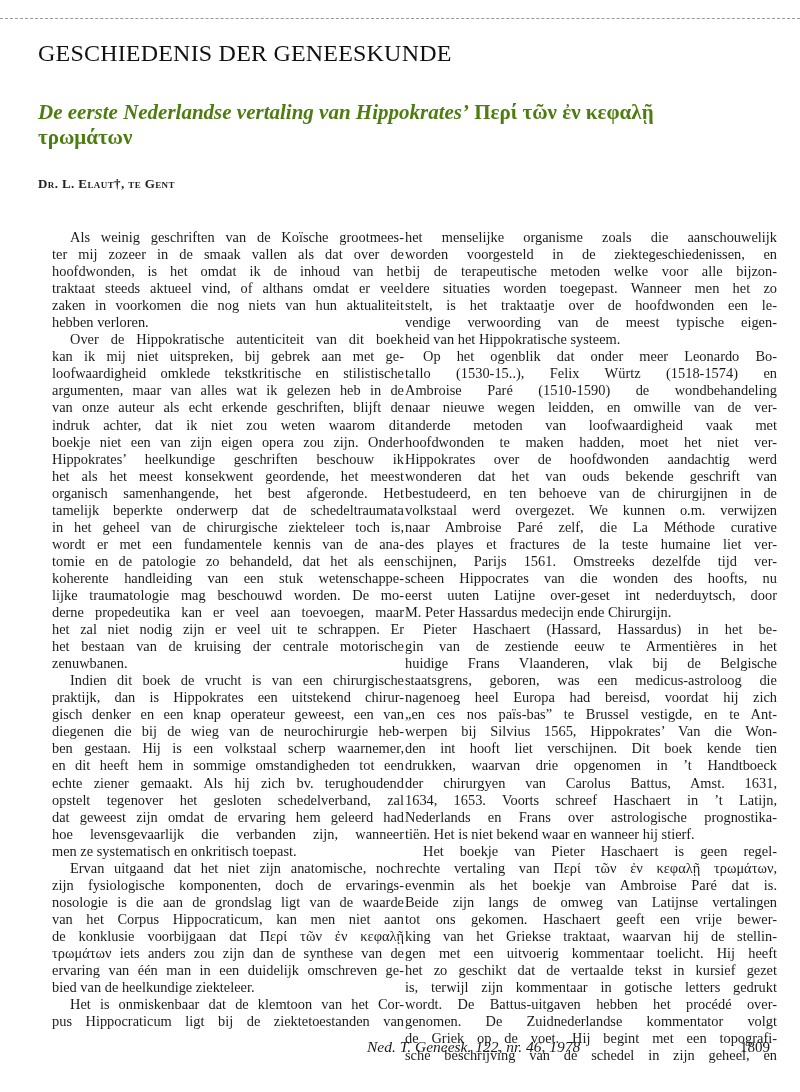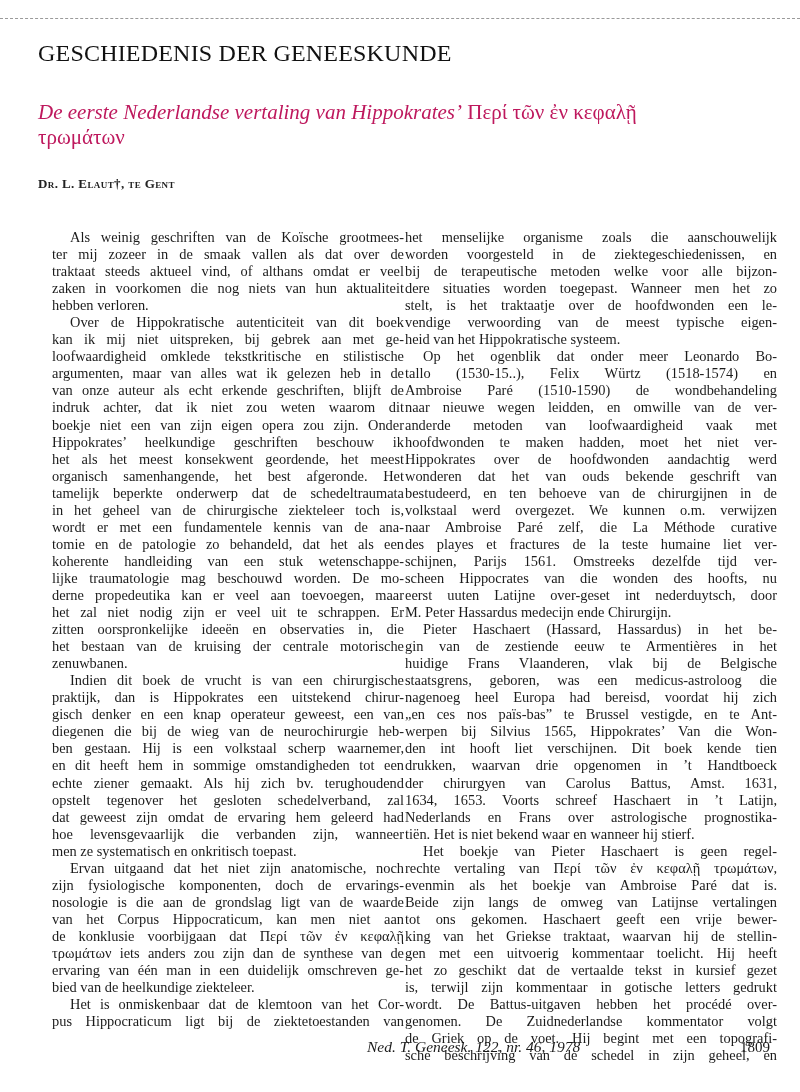--- a/index.html
+++ b/index.html
@@ -11,21 +11,21 @@
       position: absolute; left: 0; top: 18px; width: 800px; height: 0;
       border-top: 1px dashed #9a9a9a;
     }
     .section-title {
       position: absolute; left: 38px; top: 40px;
       font-size: 24px; letter-spacing: 0.2px; font-weight: normal;
       margin: 0; color: #111;
     }
     .article-title {
       position: absolute; left: 38px; top: 100px; width: 720px;
-      font-size: 21px; line-height: 25px; margin: 0; font-weight: normal; color: #be185d;
+      font-size: 21px; line-height: 25px; margin: 0; font-weight: bold; color: #4d7c0f;
     }
     .article-title .it { font-style: italic; }
     .article-title .greek { font-style: normal; }
     .author {
       position: absolute; left: 38px; top: 176px; font-size: 13px; color: #222;
       font-variant: small-caps; letter-spacing: 0.4px; font-weight: bold;
     }
     .col {
       position: absolute; top: 229px; width: 352px;
       font-size: 14.4px; line-height: 17.05px; text-align: justify; color: #1b1b1b;
@@ -53,20 +53,21 @@
 <h2 class="article-title">
   <span class="it">De eerste Nederlandse vertaling van Hippokrates’</span><span class="greek"> Περί τῶν ἐν κεφαλῇ</span><br>
   <span class="greek">τρωμάτων</span>
 </h2>
 
 <div class="author">Dr. L. Elaut†, te Gent</div>
 
 <div class="col col-left" id="col-left">
     <span class="ln indent">Als weinig geschriften van de Koïsche grootmees-</span>
     <span class="ln">ter mij zozeer in de smaak vallen als dat over de</span>
+    <span class="ln">hoofdwonden, is het omdat ik de inhoud van het</span>
     <span class="ln">traktaat steeds aktueel vind, of althans omdat er veel</span>
     <span class="ln">zaken in voorkomen die nog niets van hun aktualiteit</span>
     <span class="ln last">hebben verloren.</span>
     <span class="ln indent">Over de Hippokratische autenticiteit van dit boek</span>
     <span class="ln">kan ik mij niet uitspreken, bij gebrek aan met ge-</span>
     <span class="ln">loofwaardigheid omklede tekstkritische en stilistische</span>
     <span class="ln">argumenten, maar van alles wat ik gelezen heb in de</span>
     <span class="ln">van onze auteur als echt erkende geschriften, blijft de</span>
     <span class="ln">indruk achter, dat ik niet zou weten waarom dit</span>
     <span class="ln">boekje niet een van zijn eigen opera zou zijn. Onder</span>
@@ -74,21 +75,20 @@
     <span class="ln">het als het meest konsekwent geordende, het meest</span>
     <span class="ln">organisch samenhangende, het best afgeronde. Het</span>
     <span class="ln">tamelijk beperkte onderwerp dat de schedeltraumata</span>
     <span class="ln">in het geheel van de chirurgische ziekteleer toch is,</span>
     <span class="ln">wordt er met een fundamentele kennis van de ana-</span>
     <span class="ln">tomie en de patologie zo behandeld, dat het als een</span>
     <span class="ln">koherente handleiding van een stuk wetenschappe-</span>
     <span class="ln">lijke traumatologie mag beschouwd worden. De mo-</span>
     <span class="ln">derne propedeutika kan er veel aan toevoegen, maar</span>
     <span class="ln">het zal niet nodig zijn er veel uit te schrappen. Er</span>
-    <span class="ln">zitten oorspronkelijke ideeën en observaties in, die</span>
     <span class="ln">het bestaan van de kruising der centrale motorische</span>
     <span class="ln last">zenuwbanen.</span>
     <span class="ln indent">Indien dit boek de vrucht is van een chirurgische</span>
     <span class="ln">praktijk, dan is Hippokrates een uitstekend chirur-</span>
     <span class="ln">gisch denker en een knap operateur geweest, een van</span>
     <span class="ln">diegenen die bij de wieg van de neurochirurgie heb-</span>
     <span class="ln">ben gestaan. Hij is een volkstaal scherp waarnemer,</span>
     <span class="ln">en dit heeft hem in sommige omstandigheden tot een</span>
     <span class="ln">echte ziener gemaakt. Als hij zich bv. terughoudend</span>
     <span class="ln">opstelt tegenover het gesloten schedelverband, zal</span>

